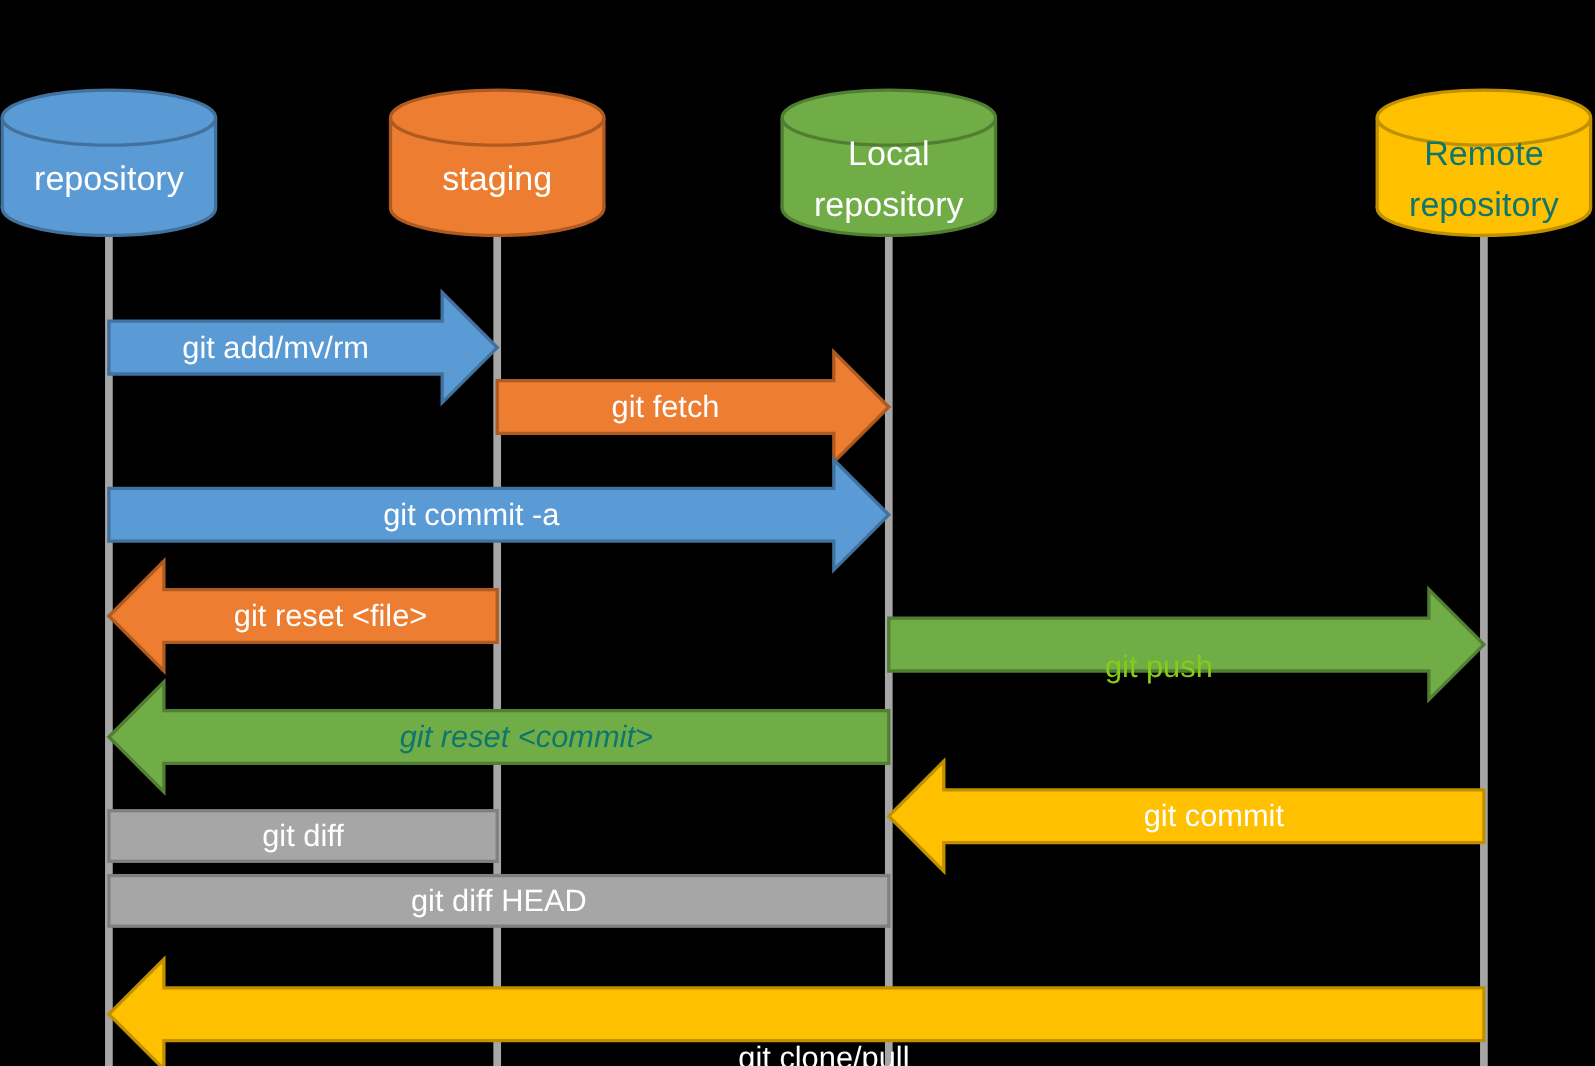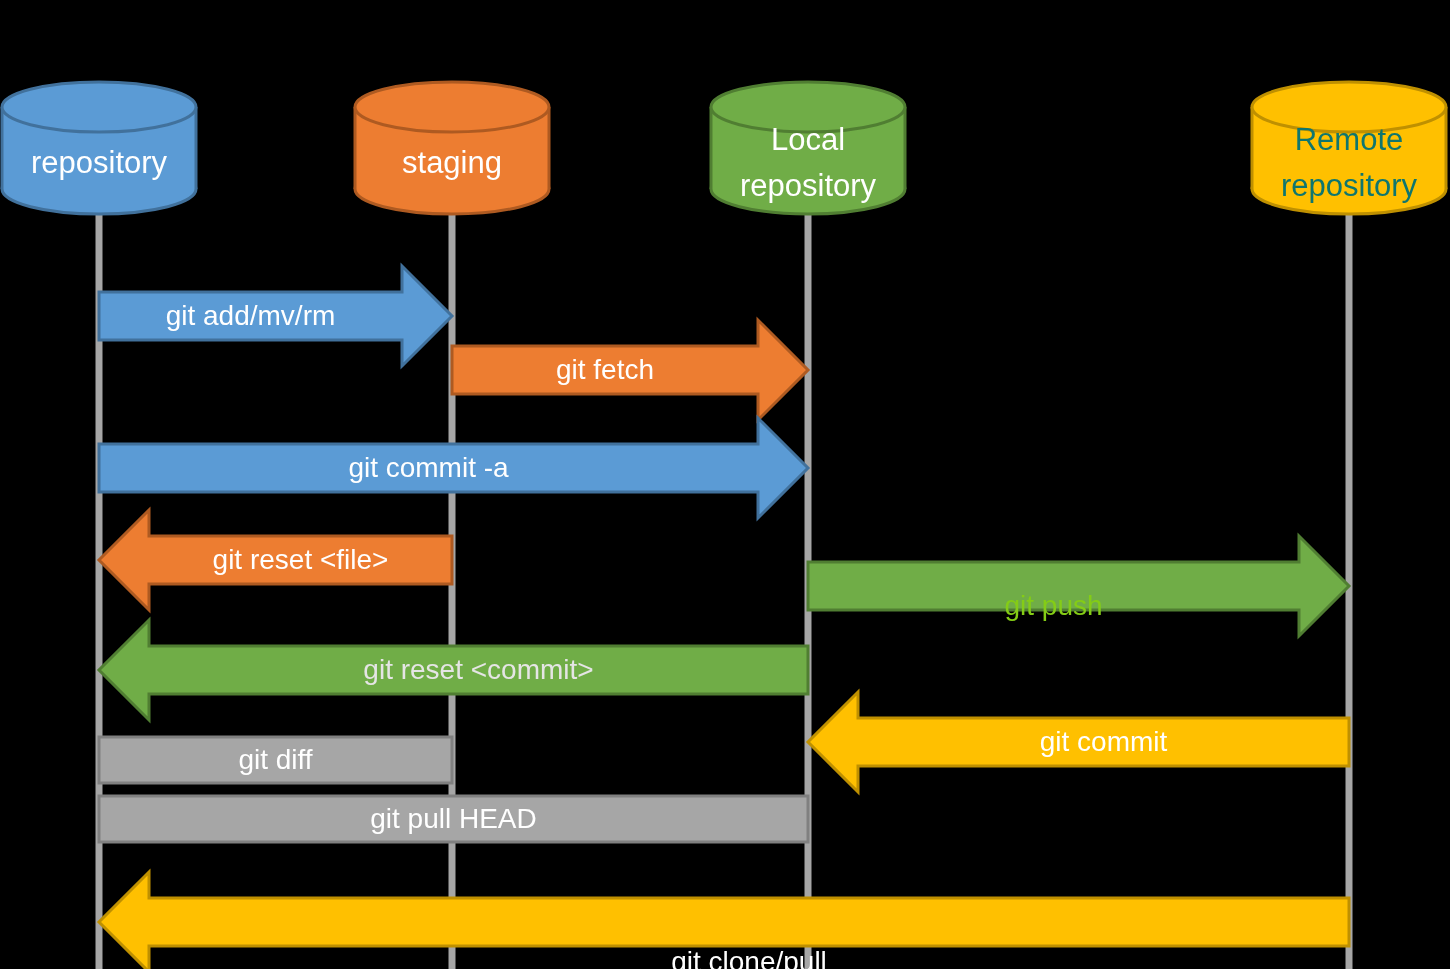--- a/index.html
+++ b/index.html
@@ -82,24 +82,24 @@
         <line x1="1446" y1="107" x2="1446" y2="189" stroke="#bf9000" stroke-width="3"></line>
         <ellipse cx="1349" cy="107" rx="97" ry="25" fill="#ffc000" stroke="#bf9000" stroke-width="3"></ellipse>
       </g>
     </svg>
 
 <div class="arrow-label" style="left: 250.5px; top: 316px; color: rgb(255, 255, 255);">git add/mv/rm</div>
     <div class="arrow-label" style="left: 605px; top: 370px; color: rgb(255, 255, 255);">git fetch</div>
     <div class="arrow-label" style="left: 428.5px; top: 468px; color: rgb(255, 255, 255);">git commit -a</div>
     <div class="arrow-label" style="left: 300.5px; top: 560px; color: rgb(255, 255, 255);">git reset &lt;file&gt;</div>
     <div class="arrow-label" style="left: 1053.5px; top: 586px; color: #84cc16; margin-top: 20px;">git push</div>
-    <div class="arrow-label" style="left: 478.5px; top: 670px; color: #e5e5e5;">git reset &lt;commit&gt;</div>
+    <div class="arrow-label" style="left: 478.5px; top: 670px; color: #0f766e; font-style: italic;">git reset &lt;commit&gt;</div>
     <div class="arrow-label" style="left: 1103.5px; top: 742px; color: rgb(255, 255, 255);">git commit</div>
     <div class="arrow-label" style="left: 275.5px; top: 760px; color: rgb(255, 255, 255);">git diff</div>
-    <div class="arrow-label" style="left: 453.5px; top: 819px; color: rgb(255, 255, 255);">git pull HEAD</div>
+    <div class="arrow-label" style="left: 453.5px; top: 819px; color: rgb(255, 255, 255);">git diff HEAD</div>
     <div class="arrow-label" style="left: 749px; top: 922px; color: rgb(255, 255, 255); margin-top: 40px;">git clone/pull</div>
     <div class="node-label" style="left: 99px; top: 163px; color: rgb(255, 255, 255);">
       <div>repository</div>
     </div>
     <div class="node-label" style="left: 452px; top: 163px; color: rgb(255, 255, 255);">
       <div>staging</div>
     </div>
     <div class="node-label" style="left: 808px; top: 163px; color: rgb(255, 255, 255);">
       <div>Local</div>
       <div>repository</div>

